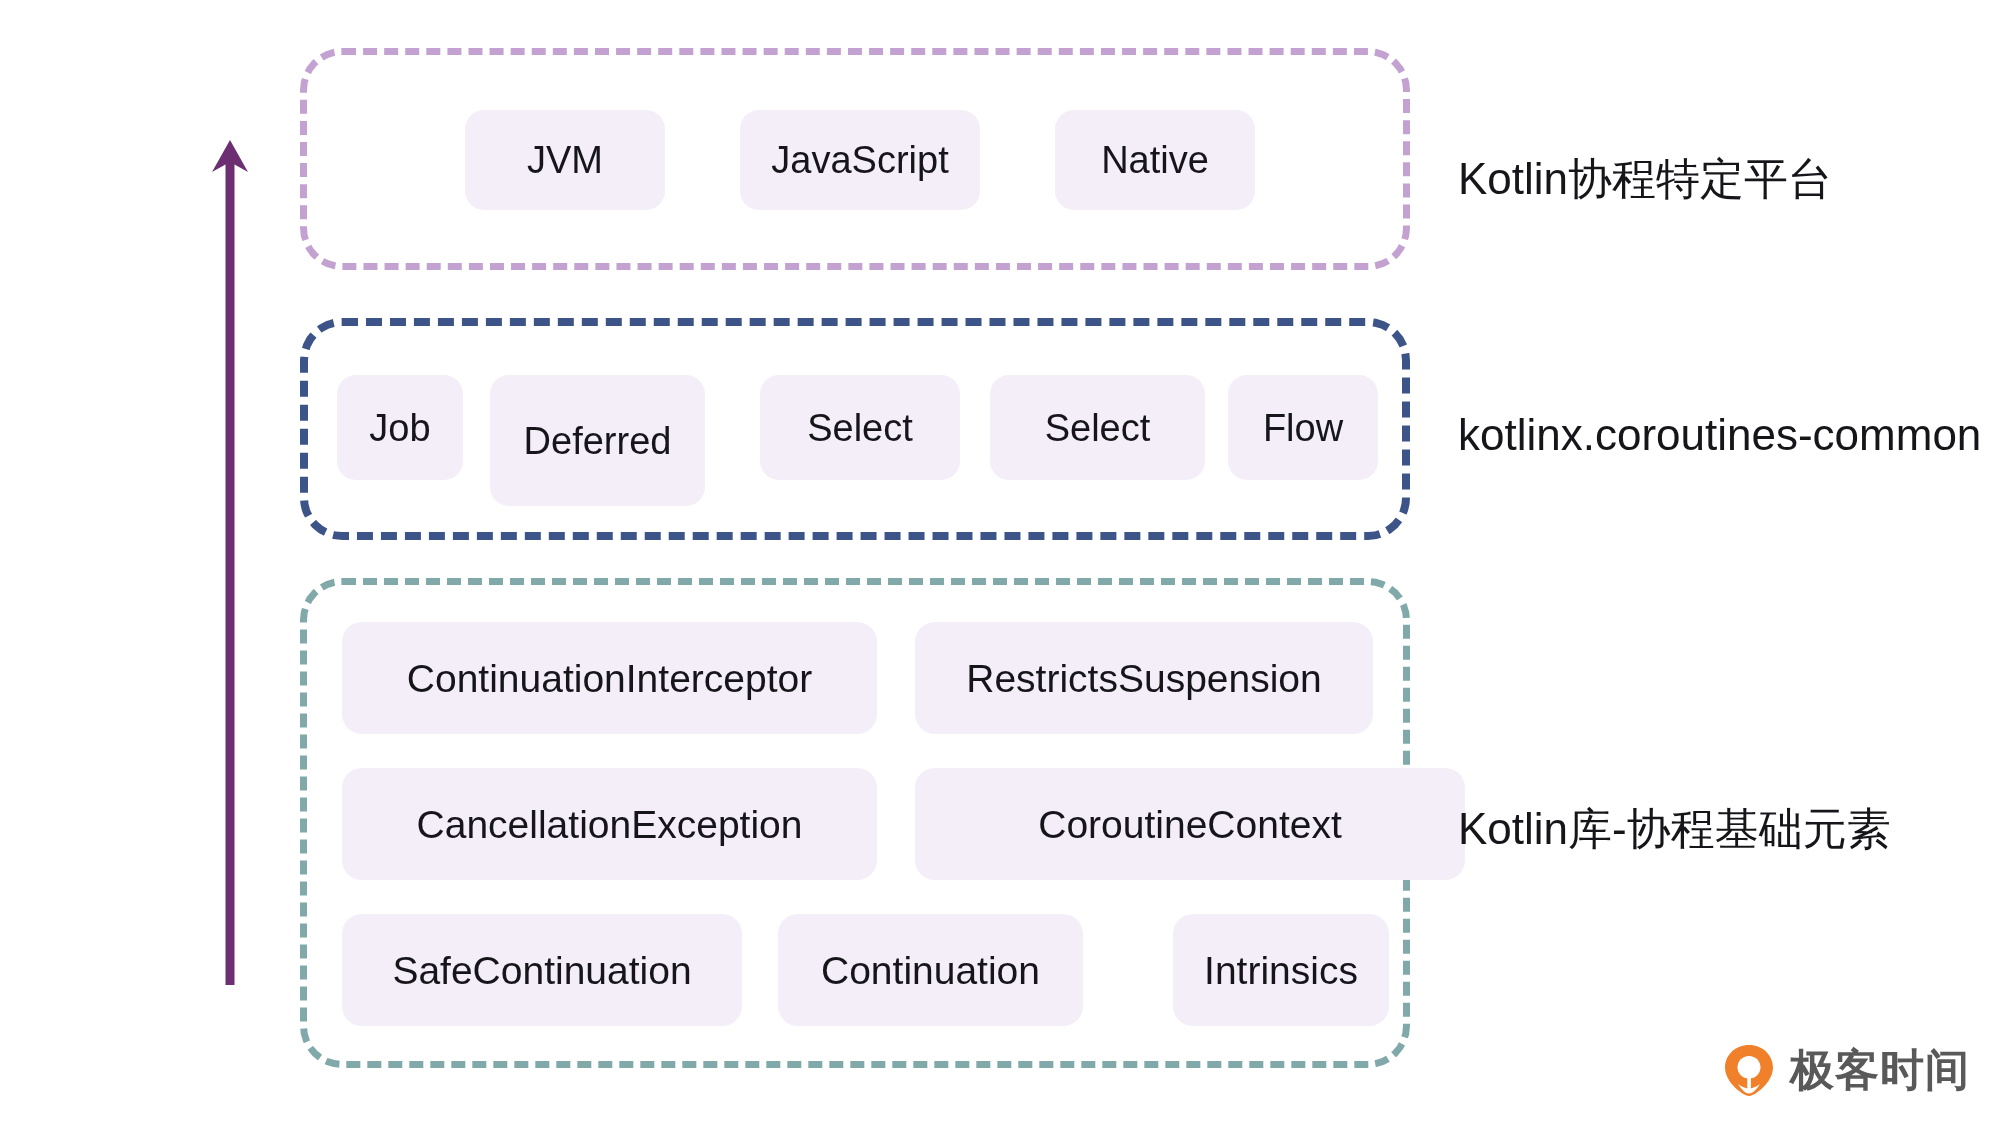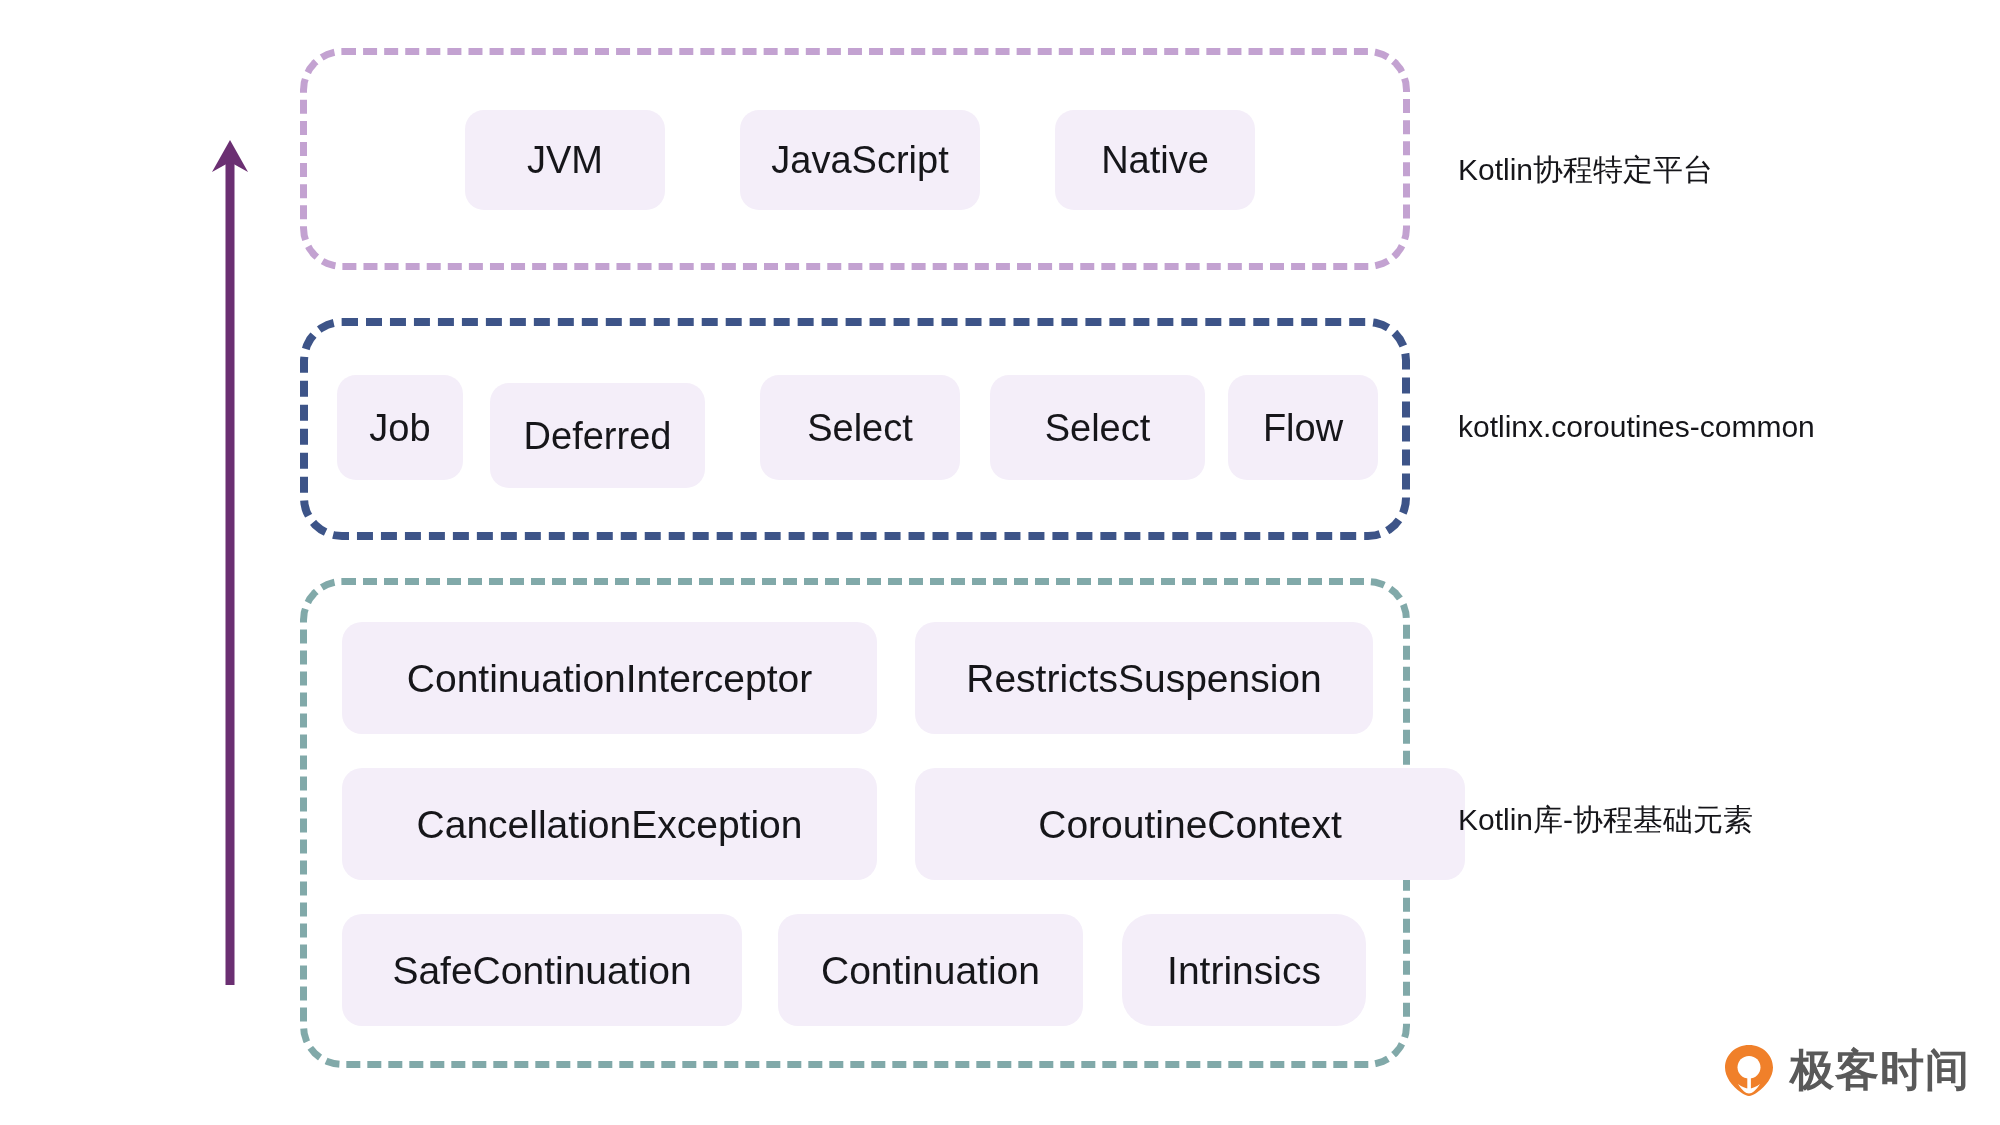--- a/index.html
+++ b/index.html
@@ -84,21 +84,21 @@
     font-size: 38px;
     line-height: 1;
     white-space: nowrap;
   }
   .chip.big { font-size: 39px; border-radius: 20px; }
 
   
   .caption {
     position: absolute;
     left: 1458px;
-    font-size: 30px;
+    font-size: 44px;
     color: #16161a;
     white-space: nowrap;
   }
   .caption-platform { top: 150px; }
   .caption-common   { top: 410px; }
   .caption-base     { top: 800px; }
 
   
   .brand {
     position: absolute;
@@ -133,37 +133,37 @@
   </svg>
 
   <div class="layer layer-platform"></div>
   <div class="chip" style="left:465px; top:110px; width:200px; height:100px;">JVM</div>
   <div class="chip" style="left:740px; top:110px; width:240px; height:100px;">JavaScript</div>
   <div class="chip" style="left:1055px; top:110px; width:200px; height:100px;">Native</div>
   <div class="caption caption-platform">Kotlin协程特定平台</div>
 
   <div class="layer layer-common"></div>
   <div class="chip" style="left:337px; top:375px; width:126px; height:105px;">Job</div>
-  <div class="chip" style="left:490px; top:375px; width:215px; height:105px;margin-top:8px;">Deferred</div>
+  <div class="chip" style="left:490px; top:375px; width:215px; height:131px;">Deferred</div>
   <div class="chip" style="left:760px; top:375px; width:200px; height:105px;">Select</div>
   <div class="chip" style="left:990px; top:375px; width:215px; height:105px;">Select</div>
   <div class="chip" style="left:1228px; top:375px; width:150px; height:105px;">Flow</div>
   <div class="caption caption-common">kotlinx.coroutines-common</div>
 
   <div class="layer layer-base"></div>
 
   <div class="chip big" style="left:342px; top:622px; width:535px; height:112px;">ContinuationInterceptor</div>
   <div class="chip big" style="left:915px; top:622px; width:458px; height:112px;">RestrictsSuspension</div>
 
   <div class="chip big" style="left:342px; top:768px; width:535px; height:112px;">CancellationException</div>
   <div class="chip big" style="left:915px; top:768px; width:550px; height:112px;">CoroutineContext</div>
 
   <div class="chip big" style="left:342px; top:914px; width:400px; height:112px;">SafeContinuation</div>
   <div class="chip big" style="left:778px; top:914px; width:305px; height:112px;">Continuation</div>
-  <div class="chip big" style="left:1122px; top:914px; width:244px; height:112px;border-radius:30px;">Intrinsics</div>
+  <div class="chip big" style="left:1173px; top:914px; width:216px; height:112px;">Intrinsics</div>
 
   <div class="caption caption-base">Kotlin库-协程基础元素</div>
 
   <div class="brand">
     <svg class="brand-mark" viewBox="0 0 54 54">
       <path d="M27 2 C13.5 2 3 12 3 24.5 C3 34 10 43 19 49.5 C22 51.7 25 53 27 53 C29 53 32 51.7 35 49.5 C44 43 51 34 51 24.5 C51 12 40.5 2 27 2 Z" fill="#F0802A"></path>
       <path d="M27 13 C20.5 13 15.5 18 15.5 24.3 C15.5 30.6 20.5 35.6 27 35.6 C33.5 35.6 38.5 30.6 38.5 24.3 C38.5 18 33.5 13 27 13 Z" fill="#ffffff"></path>
       <rect x="25.3" y="18" width="3.6" height="30" fill="#ffffff"></rect>
       <path d="M16 41 C20 47.5 24 50.5 27 50.5 C30 50.5 34 47.5 38 41 C34 44 30.5 45.4 27 45.4 C23.5 45.4 20 44 16 41 Z" fill="#ffffff"></path>
     </svg>

